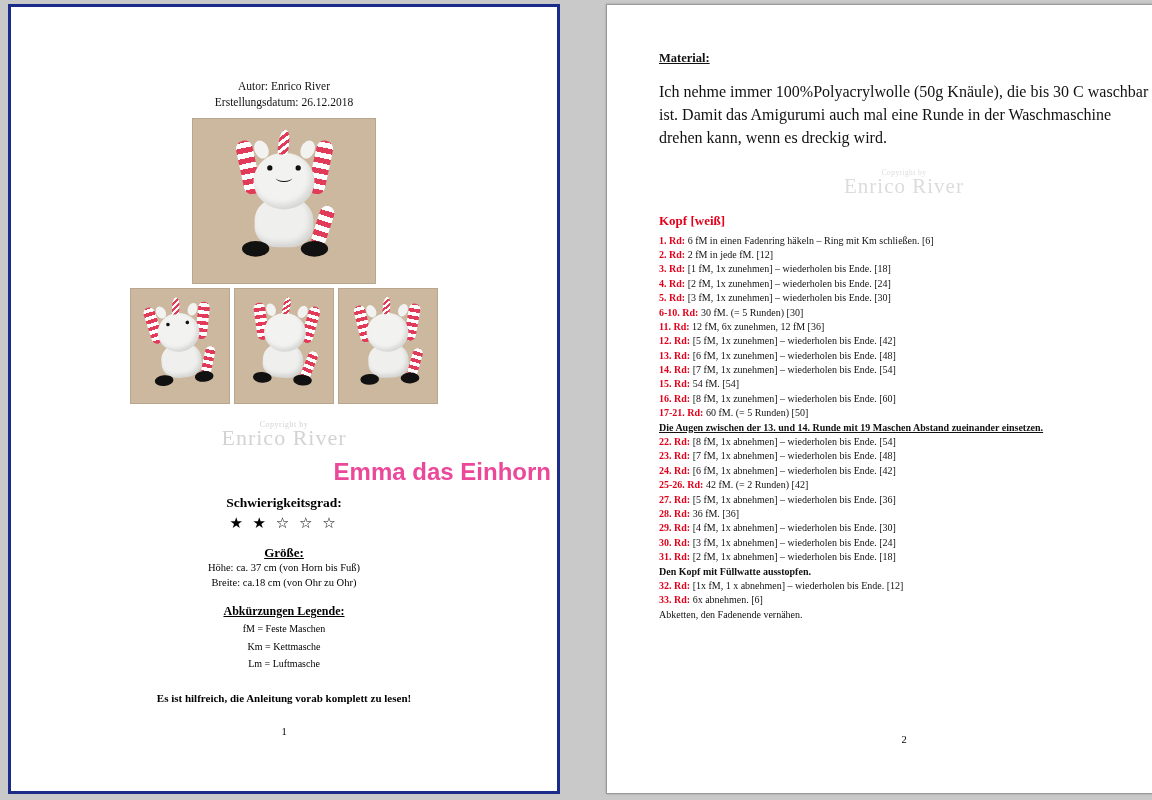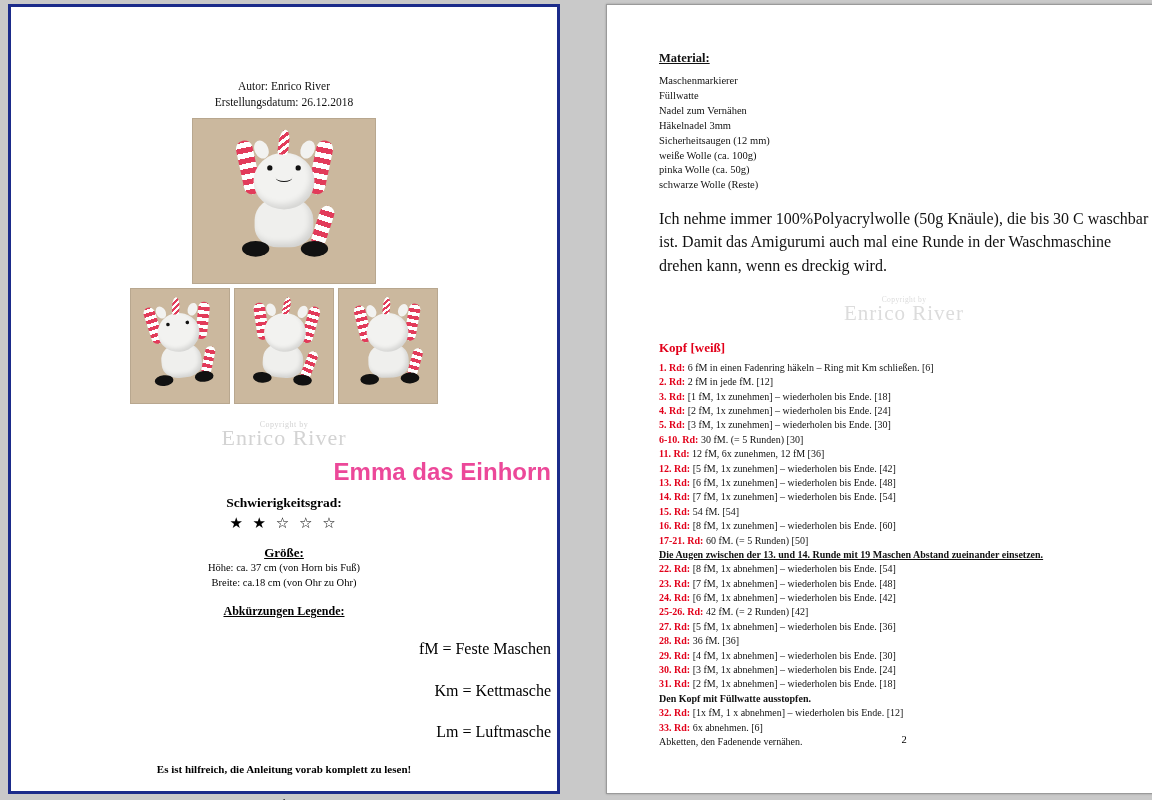--- a/index.html
+++ b/index.html
@@ -140,24 +140,24 @@
     line-height: 1.4;
   }
   .legend-head {
     text-align:center;
     font-size: 12px;
     font-weight: bold;
     text-decoration: underline;
     margin-top: 14px;
   }
   .legend-line {
-    text-align:right;
-    font-size: 16px;
+    text-align:center;
+    font-size: 10px;
     line-height: 1.45;
-    margin-top: 18px;
+    margin-top: 3px;
   }
   .hint {
     text-align:center;
     font-size: 11px;
     font-weight: bold;
     margin-top: 20px;
   }
   .pagenum {
     text-align:center;
     font-size: 10.5px;
@@ -334,30 +334,20 @@
 
       <div class="pagenum">1</div>
     </div>
   </div>
 
   <div class="page2">
     <div class="page2-inner">
 
       <div class="p2-head">Material:</div>
 
-      <div class="material-list">
-        <div>Maschenmarkierer</div>
-        <div>Füllwatte</div>
-        <div>Nadel zum Vernähen</div>
-        <div>Häkelnadel 3mm</div>
-        <div>Sicherheitsaugen (12 mm)</div>
-        <div>weiße Wolle (ca. 100g)</div>
-        <div>pinka Wolle (ca. 50g)</div>
-        <div>schwarze Wolle (Reste)</div>
-      </div>
 
       <div class="para">Ich nehme immer 100%Polyacrylwolle (50g Knäule), die bis 30 C waschbar ist. Damit das Amigurumi auch mal eine Runde in der Waschmaschine drehen kann, wenn es dreckig wird.</div>
 
       <div class="wm2">
         <span class="small">Copyright by</span>
         <span class="big">Enrico River</span>
       </div>
 
       <div class="pattern-head">Kopf [weiß]</div>
 

